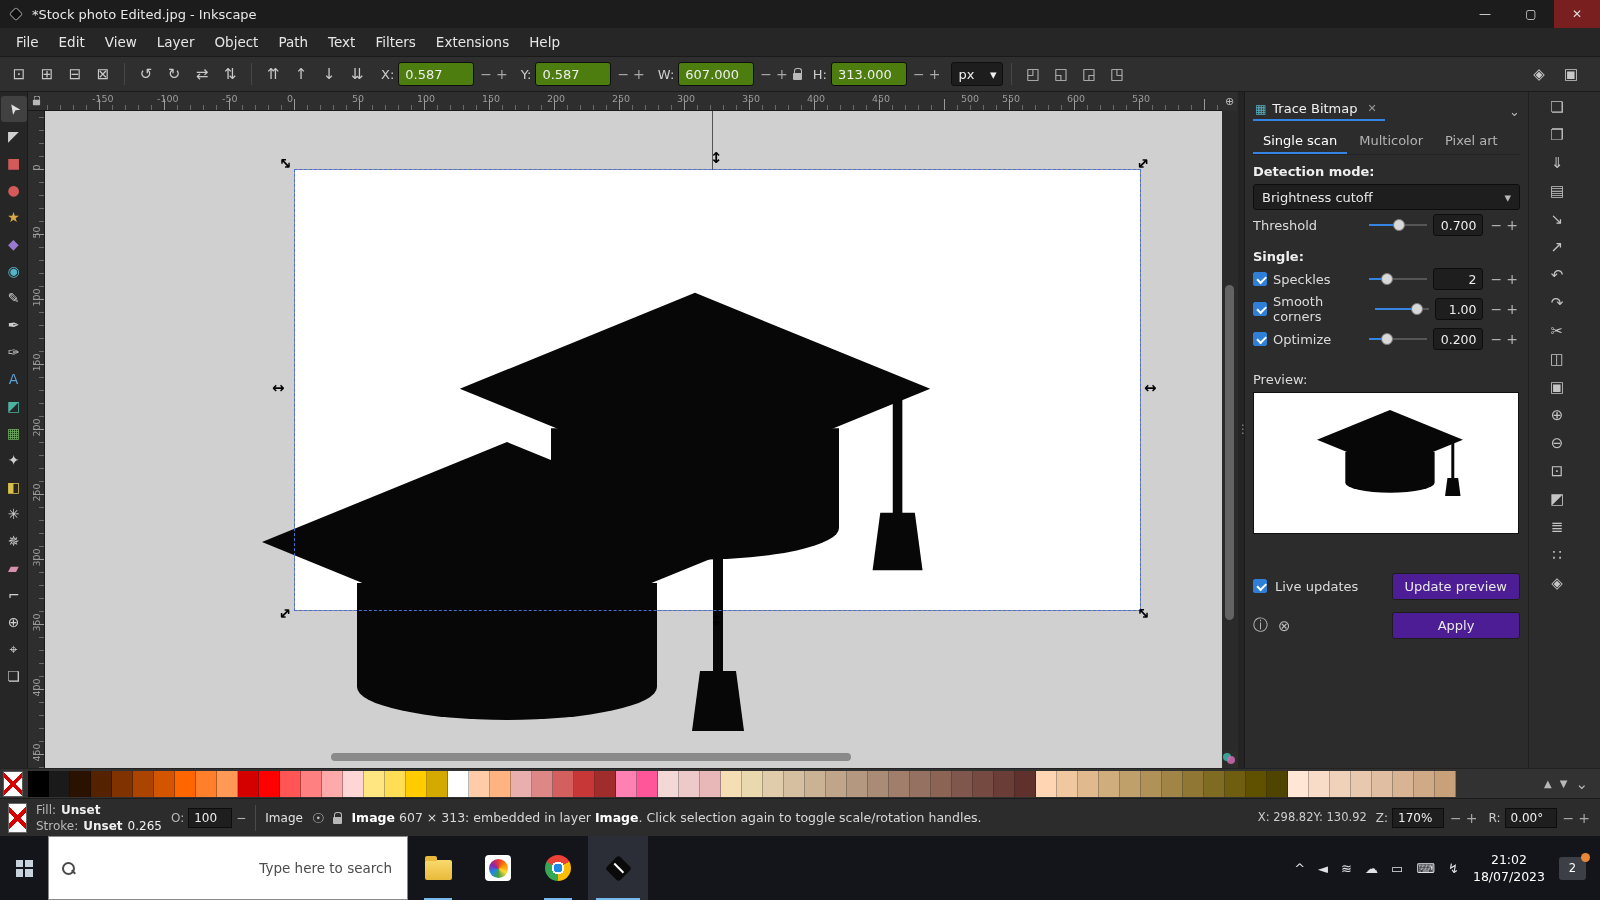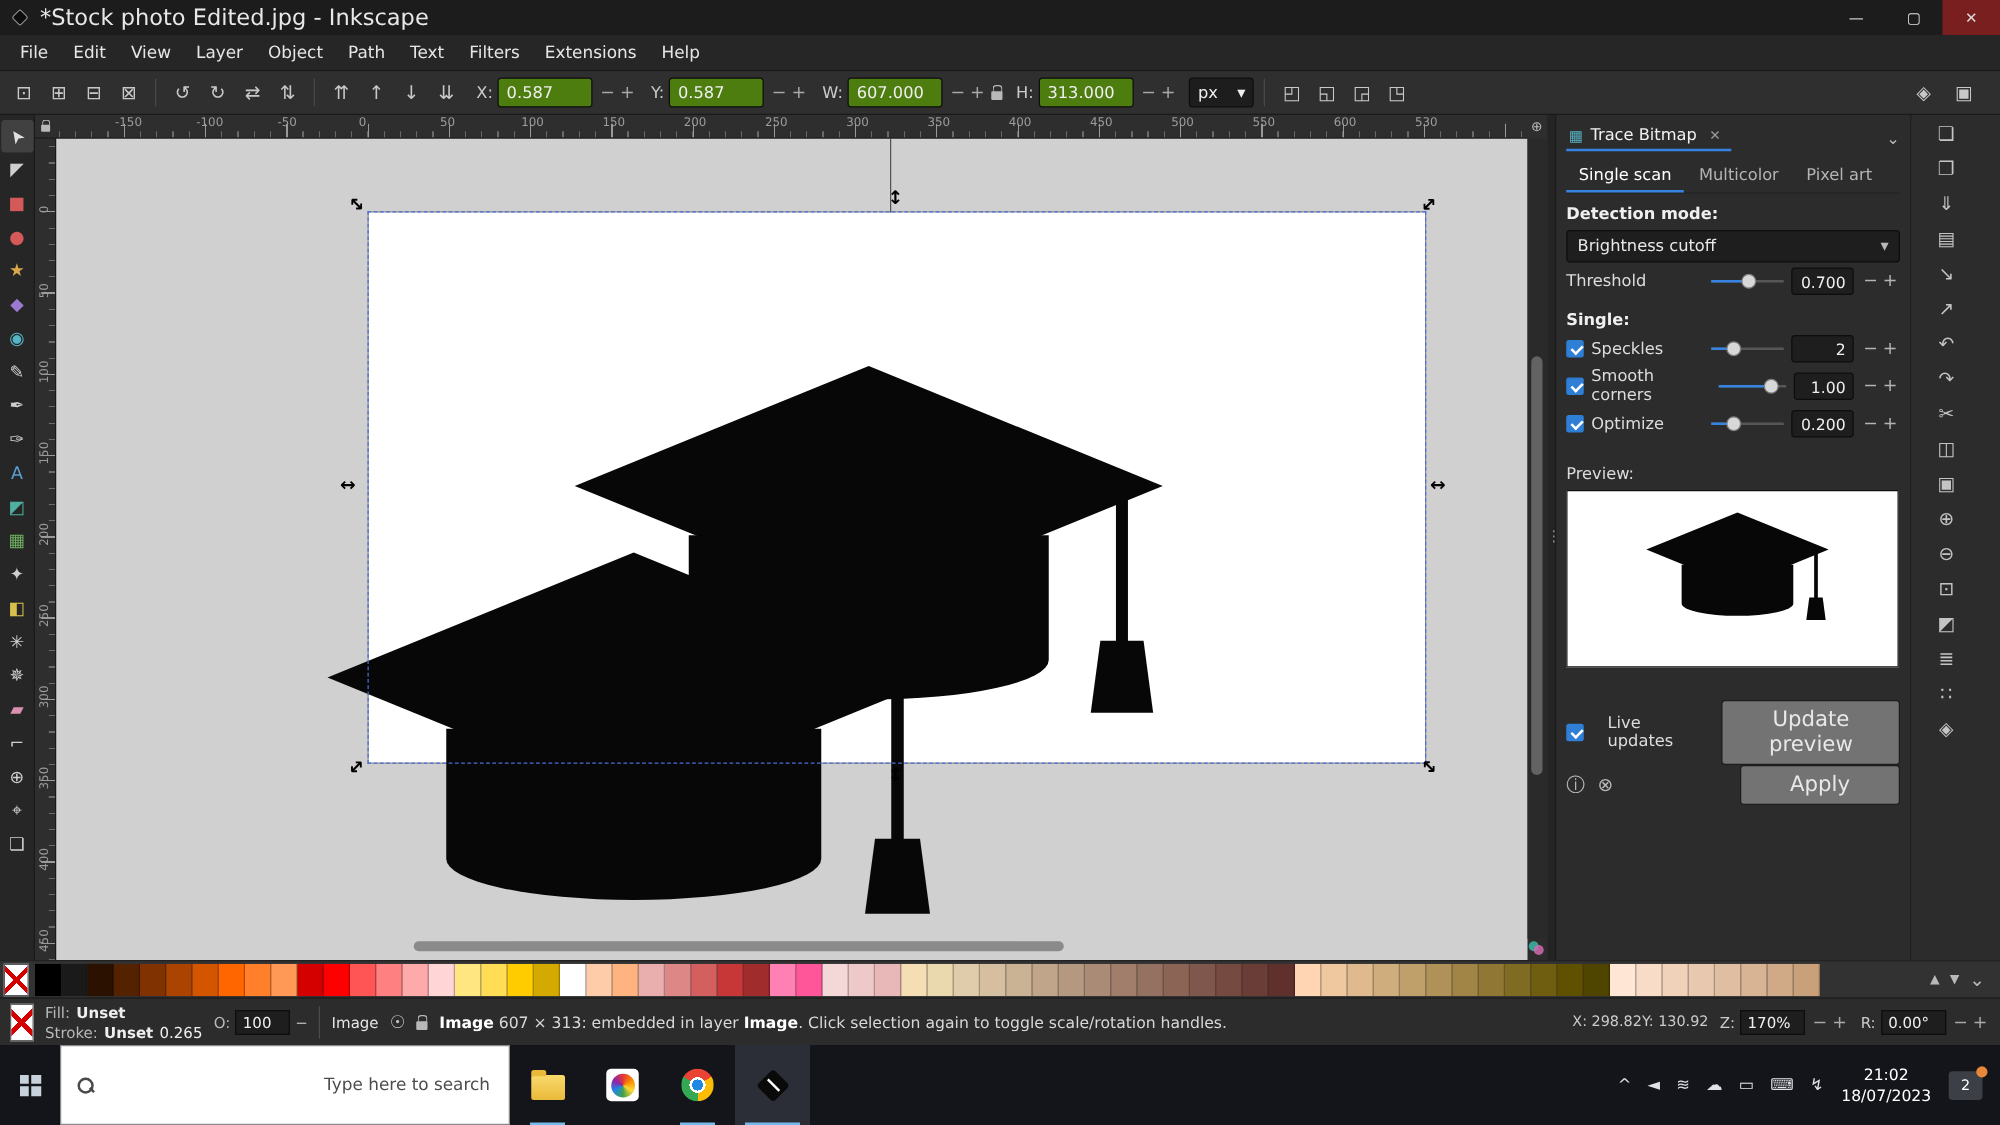--- a/index.html
+++ b/index.html
@@ -2,21 +2,21 @@
 <html><head>
 <meta charset="utf-8">
 <style>
   html,body{margin:0;padding:0;background:#000;}
   body{width:1600px;height:900px;overflow:hidden;font-family:"DejaVu Sans","Liberation Sans",sans-serif;}
   .screen{position:relative;width:1600px;height:900px;background:#2c2c2c;color:#ddd;font-size:13px;overflow:hidden;}
   .screen *{box-sizing:border-box;}
 
   
   .titlebar{position:absolute;top:0;left:0;width:1600px;height:28px;background:#1c1c1c;display:flex;align-items:center;gap:8px;padding-left:8px;}
-  .titlebar .title{color:#e8e8e8;font-size:18px;}
+  .titlebar .title{color:#e8e8e8;font-size:13px;}
   .win-controls{margin-left:auto;display:flex;height:100%;}
   .win-btn{width:46px;display:flex;align-items:center;justify-content:center;color:#ddd;font-size:12px;}
   .win-btn.close{background:#7a1f1f;}
 
   
   .menubar{position:absolute;top:28px;left:0;width:1600px;height:29px;background:#262626;border-bottom:1px solid #191919;display:flex;align-items:center;padding-left:6px;}
   .menu-item{padding:4px 10px;font-size:13.5px;color:#e6e6e6;}
 
   
   .cmdbar{position:absolute;top:57px;left:0;width:1600px;height:35px;background:#2f2f2f;border-bottom:1px solid #1a1a1a;display:flex;align-items:center;padding:0 6px;gap:3px;}
@@ -98,22 +98,22 @@
   .slider .thumb{position:absolute;top:1px;width:12px;height:12px;border-radius:50%;background:#d8d8d8;border:1px solid #7e7e7e;}
   .valbox{width:50px;height:22px;background:#1e1e1e;border:1px solid #0d0d0d;border-radius:3px;color:#eee;display:flex;align-items:center;justify-content:flex-end;padding:0 5px;font-size:12.5px;}
   .spin2{display:flex;color:#b4b4b4;font-size:14px;}
   .spin2 span{padding:0 2px;}
   .checkrow{display:flex;align-items:center;gap:8px;height:27px;}
   .checkbox{position:relative;width:14px;height:14px;border:1px solid #767676;border-radius:2px;background:#232323;flex:0 0 auto;}
   .checkbox.checked{background:#2f7fd6;border-color:#2f7fd6;}
   .checkbox.checked::after{content:"";position:absolute;left:2.5px;top:3px;width:7px;height:3.5px;border-left:2px solid #fff;border-bottom:2px solid #fff;transform:rotate(-45deg);}
   .preview-label{margin-top:18px;font-weight:normal;color:#dcdcdc;}
   .preview-box{margin-top:5px;width:266px;height:142px;background:#fff;border:1px solid #101010;display:flex;align-items:center;justify-content:center;}
-  .live-row{margin-top:36px;height:32px;display:flex;align-items:center;gap:19px;justify-content:flex-end;}
-  .btn{background:#737373;border:1px solid #1c1c1c;border-radius:3px;color:#e8e8e8;font-size:17px;padding:5px 12px;font-family:inherit;}
+  .live-row{margin-top:36px;height:32px;display:flex;align-items:center;gap:8px;justify-content:flex-end;}
+  .btn{background:#4c1d95;border:1px solid #1c1c1c;border-radius:3px;color:#e8e8e8;font-size:13px;padding:5px 12px;font-family:inherit;}
   .update-btn{margin-left:auto;}
   .dock-bottom{margin-top:10px;display:flex;align-items:center;gap:10px;}
   .round-icon{font-size:15px;color:#b8b8b8;}
   .apply-btn{margin-left:auto;width:128px;}
 
   
   .rightbar{position:absolute;left:1528px;top:0;width:72px;height:676px;background:#2c2c2c;border-left:1px solid #1f1f1f;display:flex;flex-direction:column;align-items:flex-start;padding:4px 0 0 16px;gap:7px;}
   .ricon{width:24px;height:21px;color:#c4c4c4;font-size:15px;display:flex;align-items:center;justify-content:center;}
 
   
@@ -355,21 +355,21 @@
         <span class="rlabel" style="left: 242px;">0</span>
         <span class="rlabel" style="left: 307px;">50</span>
         <span class="rlabel" style="left: 372px;">100</span>
         <span class="rlabel" style="left: 437px;">150</span>
         <span class="rlabel" style="left: 502px;">200</span>
         <span class="rlabel" style="left: 567px;">250</span>
         <span class="rlabel" style="left: 632px;">300</span>
         <span class="rlabel" style="left: 697px;">350</span>
         <span class="rlabel" style="left: 762px;">400</span>
         <span class="rlabel" style="left: 827px;">450</span>
-        <span class="rlabel" style="left: 892px;">500</span>
+        <span class="rlabel" style="left: 916px;">500</span>
         <span class="rlabel" style="left: 957px;">550</span>
         <span class="rlabel" style="left: 1022px;">600</span>
         <span class="rlabel" style="left: 1087px;">530</span>
       </div>
     <div class="vruler" id="vruler-labels">
         <span class="rlabel vr" style="top: 51px;">0</span>
         <span class="rlabel vr" style="top: 116px;">50</span>
         <span class="rlabel vr" style="top: 181px;">100</span>
         <span class="rlabel vr" style="top: 246px;">150</span>
         <span class="rlabel vr" style="top: 311px;">200</span>

